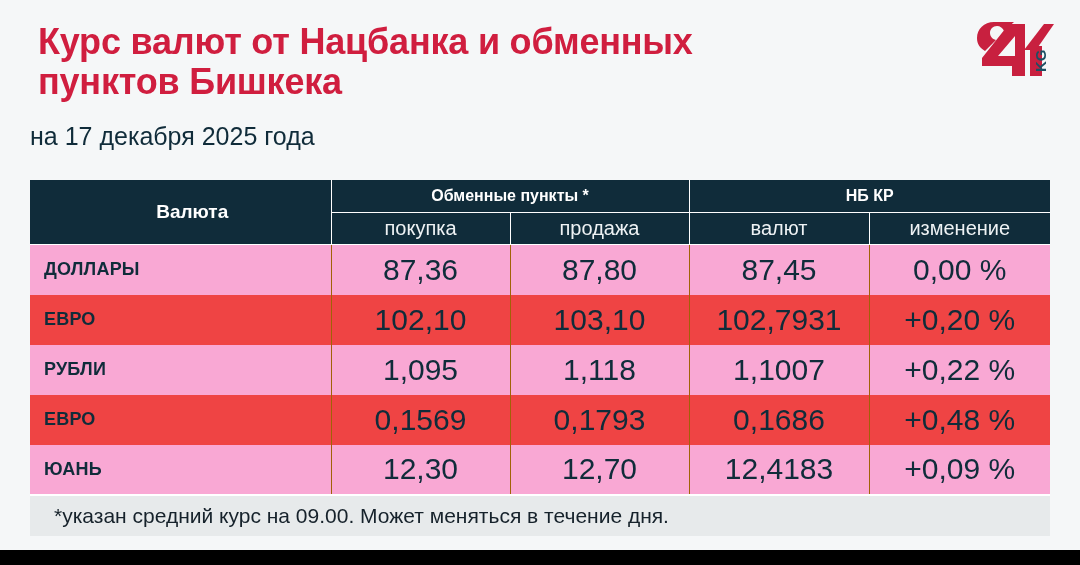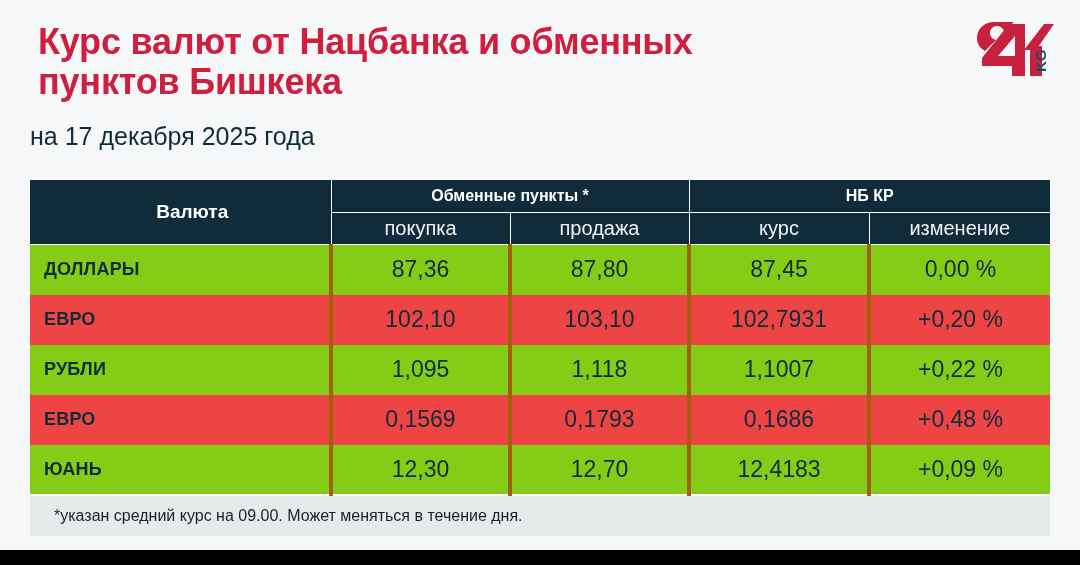--- a/index.html
+++ b/index.html
@@ -101,48 +101,48 @@
     font-weight: 700;
     padding-left: 24px;
     border-left: none;
     border-top: none;
   }
   thead th.first-group { border-left: none; }
   thead th.last-col { border-right: none; }
   thead th.top { border-top: none; }
 
   tbody tr { height: 50px; }
-  tbody tr.odd  td { background: #84cc16; }
+  tbody tr.odd  td { background: #f9a8d4; }
   tbody tr.even td { background: #ef4444; }
 
   tbody td {
-    border-left: 4px solid #a16207;
+    border-left: 1px solid #a16207;
     padding: 0;
     color: #102c3a;
     text-align: center;
-    font-size: 23px;
+    font-size: 30px;
     font-weight: 400;
     vertical-align: middle;
   }
   tbody td.currency {
     text-align: left;
     padding-left: 14px;
     font-size: 18px;
     font-weight: 700;
     letter-spacing: 0.2px;
     border-left: none;
   }
 
   tfoot td {
     background: #e7eaeb;
     border-top: 2px solid #ffffff;
     height: 38px;
     text-align: left;
     padding-left: 24px;
-    font-size: 16px;
+    font-size: 21px;
     color: #16222b;
     font-weight: 400;
     vertical-align: middle;
   }
 
   
   .bottom-bar {
     position: absolute;
     left: 0;
     bottom: 0;
@@ -185,21 +185,21 @@
     </colgroup>
     <thead>
       <tr>
         <th class="currency-head top" rowspan="2">Валюта</th>
         <th class="group top first-group" colspan="2">Обменные пункты *</th>
         <th class="group top last-col" colspan="2">НБ КР</th>
       </tr>
       <tr>
         <th class="sub">покупка</th>
         <th class="sub">продажа</th>
-        <th class="sub">курс</th>
+        <th class="sub">валют</th>
         <th class="sub last-col">изменение</th>
       </tr>
     </thead>
     <tbody>
       <tr class="odd">
         <td class="currency">ДОЛЛАРЫ</td>
         <td>87,36</td>
         <td>87,80</td>
         <td>87,45</td>
         <td>0,00 %</td>

